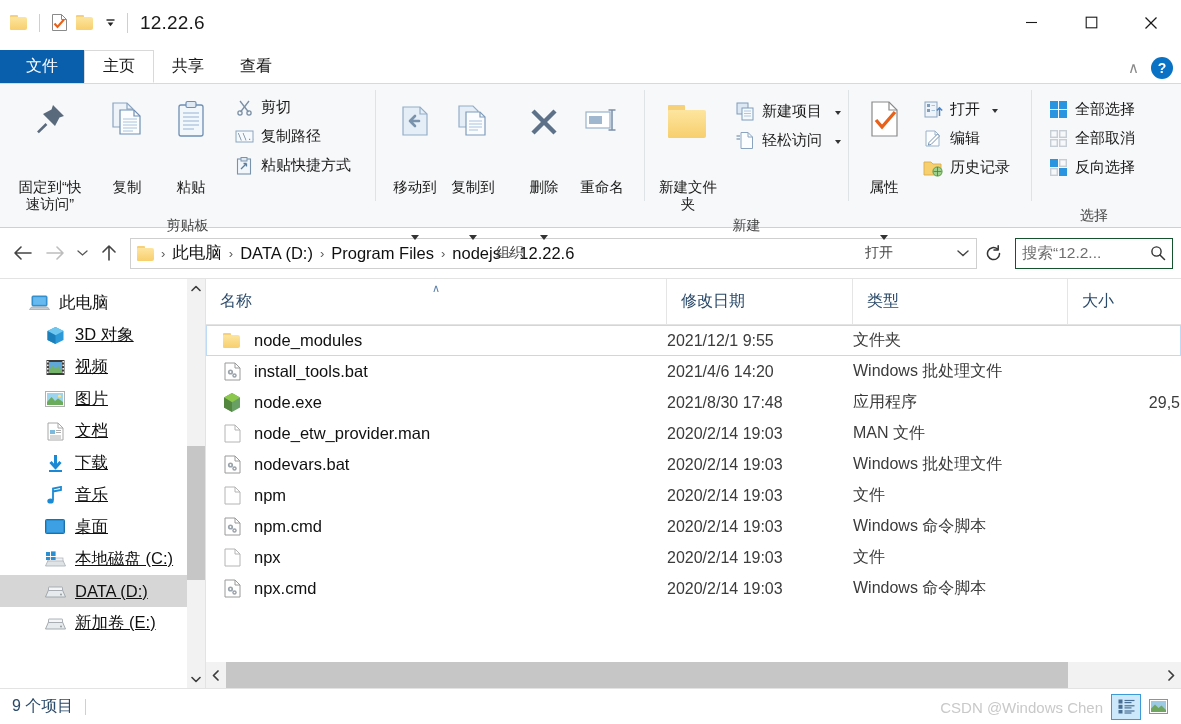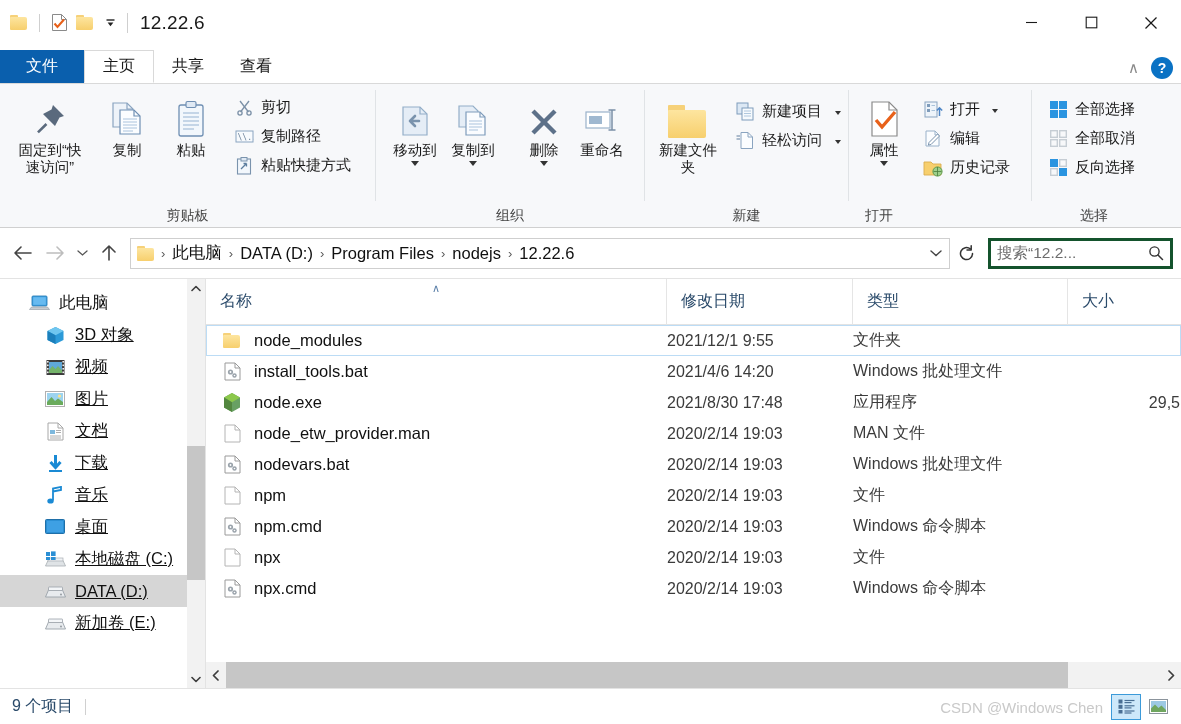--- a/index.html
+++ b/index.html
@@ -37,41 +37,41 @@
   .tabstrip-right { position:absolute; right:8px; bottom:4px; display:flex; align-items:center; gap:12px; }
   .help-btn { width:22px; height:22px; border-radius:50%; background:#0a72c4; color:#fff; font-size:14px; font-weight:bold; display:flex; align-items:center; justify-content:center; cursor:default; }
 
   
   .ribbon { height:145px; background:#f7f8fa; border-top:1px solid #d9d9d9; border-bottom:1px solid #d0d0d0; display:flex; position:relative; flex:0 0 145px; }
   .rgroup { position:relative; display:flex; flex-direction:column; height:100%; }
   .rgroup-body { flex:1; display:flex; align-items:flex-start; padding-top:8px; }
   .rgroup-title { height:22px; text-align:center; font-size:14px; color:#444; line-height:20px; }
   .rgroup-div { width:1px; background:#e0e3e6; margin-top:6px; margin-bottom:26px; }
 
-  .bigbtn { width:auto; min-width:58px; padding:2px 6px; display:flex; flex-direction:column; align-items:center; cursor:default; }
+  .bigbtn { width:auto; min-width:58px; padding:2px 6px; display:flex; flex-direction:column; align-items:center; cursor:default;gap:37px; }
   .bigbtn .glyph { height:44px; display:flex; align-items:flex-end; justify-content:center; }
   .bigbtn .lbl { font-size:14.5px; color:#1a1a1a; text-align:center; line-height:17px; margin-top:4px; max-width:74px; }
   .caret { width:0;height:0;border-left:4px solid transparent;border-right:4px solid transparent;border-top:5px solid #333; margin-top:2px; }
   .caret.sm { border-left-width:3.5px; border-right-width:3.5px; border-top-width:4.5px; }
 
   .smallcol { display:flex; flex-direction:column; gap:2px; padding-top:2px; }
   .smallbtn { display:flex; align-items:center; gap:7px; padding:2px 6px; cursor:default; height:27px; }
   .smallbtn .lbl { font-size:15px; color:#1a1a1a; white-space:nowrap; }
   .smallbtn .ico { width:20px; height:20px; display:flex; align-items:center; justify-content:center; flex:0 0 20px; }
 
   
   .addrbar { height:50px; display:flex; align-items:center; padding:0 8px; gap:2px; background:#fff; flex:0 0 50px; }
   .navbtn { width:30px;height:30px;display:flex;align-items:center;justify-content:center;cursor:default; }
   .addrfield { flex:1; height:31px; border:1px solid #cfcfcf; display:flex; align-items:center; padding:0 2px 0 6px; background:#fff; margin-left:4px; }
   .crumbs { flex:1; display:flex; align-items:center; gap:1px; overflow:hidden; }
   .crumb { font-size:16.5px; color:#101010; padding:3px 5px; cursor:default; white-space:nowrap; }
   .crumbsep { color:#5a5a5a; font-size:13px; padding:0 1px; user-select:none; }
   .addr-drop { width:22px;height:27px;display:flex;align-items:center;justify-content:center;cursor:default; }
   .refresh { width:28px;height:31px;display:flex;align-items:center;justify-content:center;cursor:default; font-size:17px; color:#333; }
-  .searchbox { width:185px; height:31px; border:3px solid #14532d; margin-left:6px; display:flex; align-items:center; padding:0 6px; }
+  .searchbox { width:158px; height:31px; border:1px solid #14532d; margin-left:6px; display:flex; align-items:center; padding:0 6px; }
   .searchbox .ph { flex:1; font-size:15.5px; color:#6d6d6d; white-space:nowrap; overflow:hidden; }
 
   
   .main { flex:1; display:flex; min-height:0; border-top:1px solid #e3e3e3; }
   .sidebar { width:205px; background:#fff; position:relative; overflow:hidden; flex:0 0 205px; }
   .tree { padding-top:8px; }
   .titem { height:32px; display:flex; align-items:center; padding-left:28px; gap:9px; cursor:default; font-size:16.5px; color:#101010; white-space:nowrap; }
   .titem.indent { padding-left:44px;text-decoration:underline; }
   .titem.selected { background:#d6d6d6; }
   .tico { width:22px; height:20px; flex:0 0 22px; display:flex; align-items:center; justify-content:center; }

